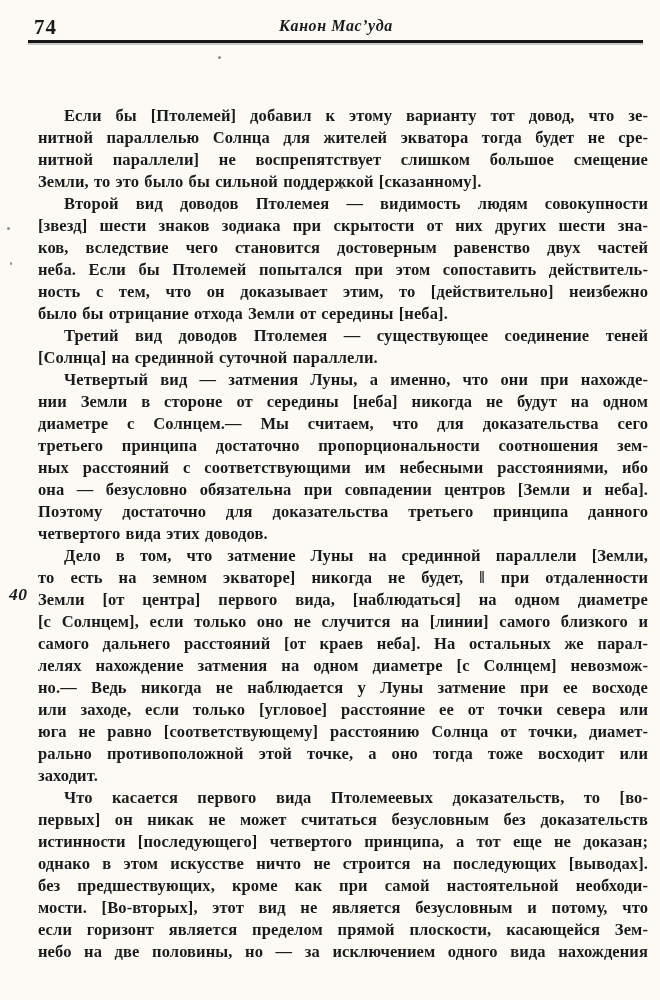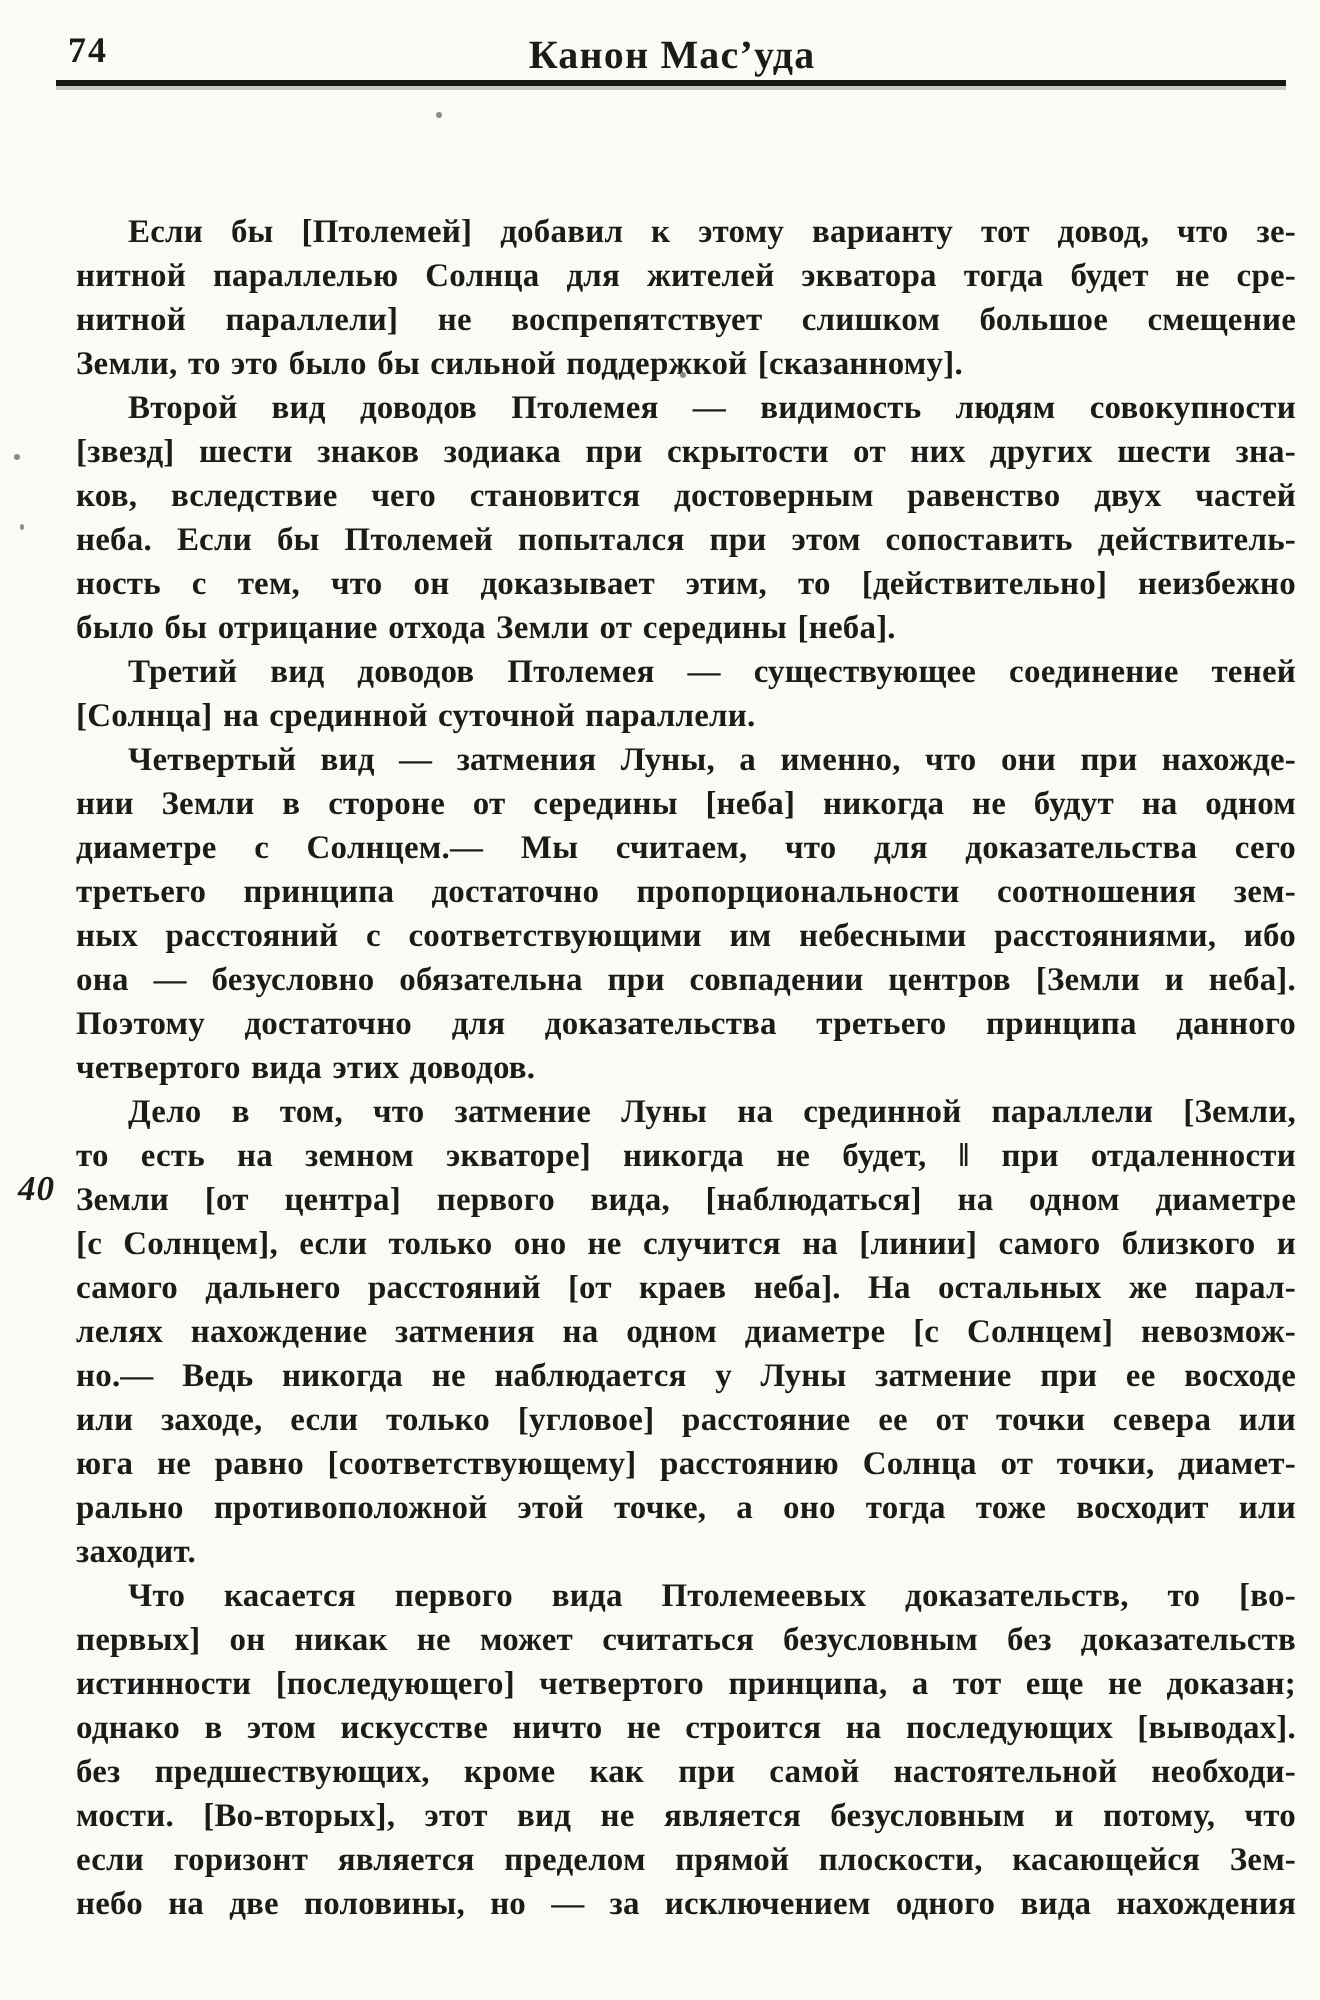--- a/index.html
+++ b/index.html
@@ -15,29 +15,30 @@
   }
   .running-head {
     position: absolute;
     top: 13px; left: 29px; right: 17px;
     height: 26px;
   }
   .pagenum {
     position: absolute;
     left: 5px; top: 2px;
     font-weight: 700;
-    font-size: 18px;
+    font-size: 21px;
     letter-spacing: 1px;
   }
   .run-title {
     position: absolute;
     left: 0; right: 0; top: 4px;
     text-align: center;
+    font-style: italic;
     font-weight: 700;
-    font-size: 20px;
+    font-size: 16px;
     letter-spacing: 0.6px;
   }
   .rule {
     position: absolute;
     top: 40px; left: 28px;
     width: 615px; height: 3px;
     background: #171717;
     box-shadow: 0 2px 0 rgba(23,23,23,0.22);
   }
   .body-text {

